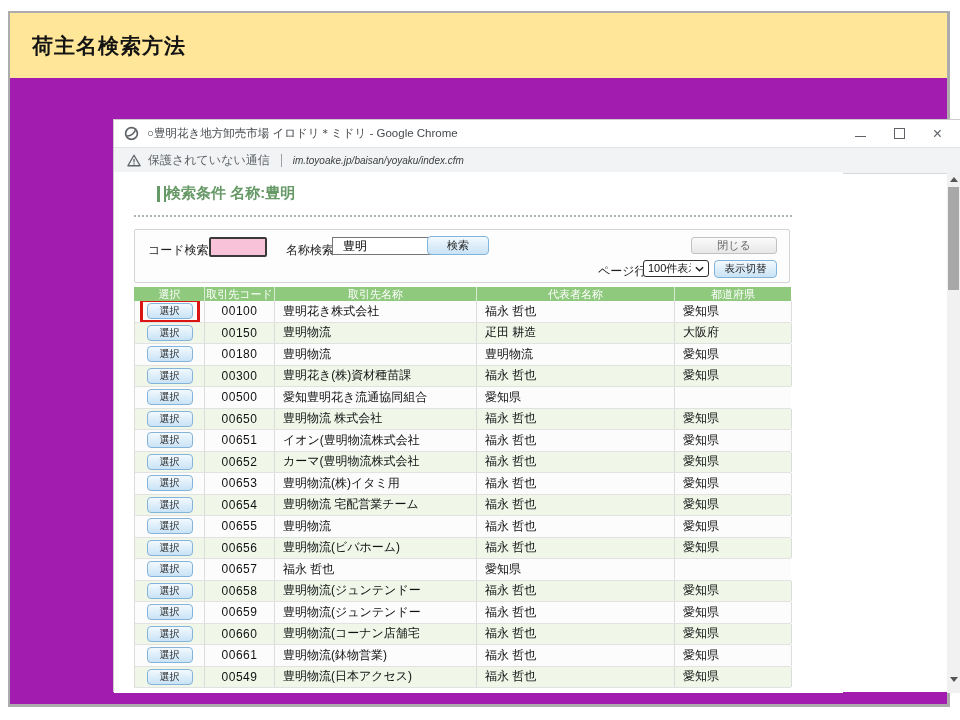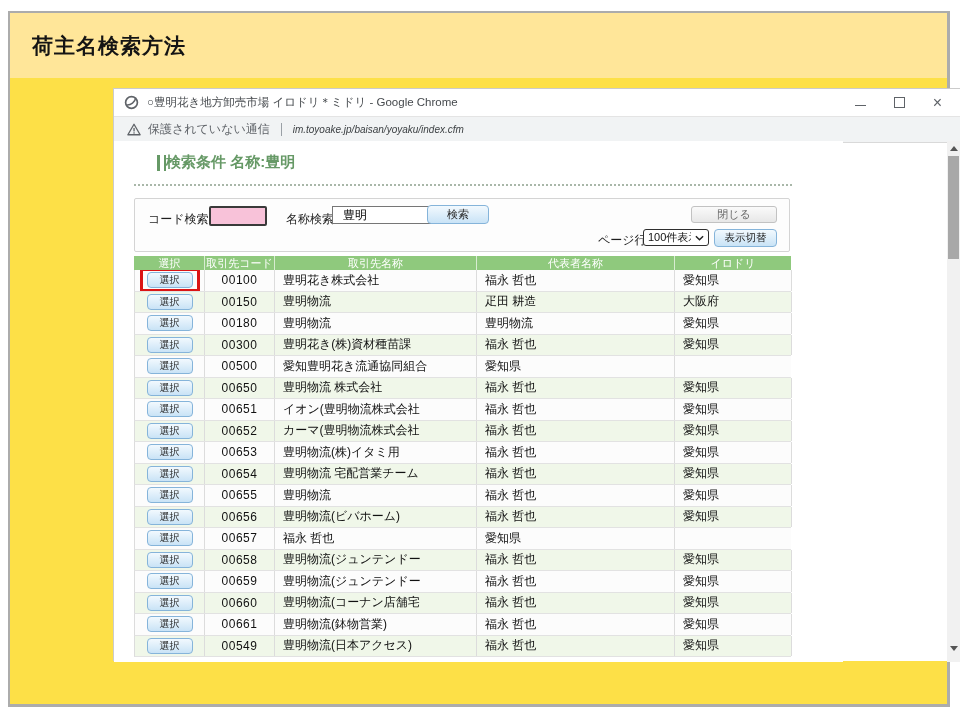--- a/index.html
+++ b/index.html
@@ -2,28 +2,28 @@
 <html><head>
 <meta charset="utf-8">
 <style>
   html,body{margin:0;padding:0;}
   body{
     width:960px;height:720px;position:relative;background:#FFFFFF;
     font-family:"Liberation Sans","DejaVu Sans",sans-serif;color:#111;
     overflow:hidden;
   }
   
-  .slide{position:absolute;left:8px;top:11px;width:937px;height:691px;background:#fde047;
+  .slide{position:absolute;left:8px;top:11px;width:937px;height:691px;background:#a21caf;
     border:2px solid #ACACAC;border-right-width:3px;border-bottom-width:3px;}
   .title-band{position:absolute;left:0;top:0;width:100%;height:65px;background:#FFE699;
     display:flex;align-items:center;}
   .slide-title{margin-left:22px;font-size:21px;font-weight:600;color:#141414;letter-spacing:1px;}
 
   
-  .browser{position:absolute;left:103px;top:75px;width:848px;height:573px;background:#FFF;
+  .browser{position:absolute;left:103px;top:106px;width:848px;height:573px;background:#FFF;
     border:1px solid #CBCBCB;border-bottom:none;box-sizing:border-box;}
   .titlebar{height:27px;display:flex;align-items:center;padding:0 10px;background:#FFF;}
   .favicon{width:15px;height:15px;margin-right:8px;flex:0 0 auto;}
   .wtitle{font-size:11.5px;color:#45494D;flex:1;white-space:nowrap;overflow:hidden;}
   .wc{display:flex;align-items:center;gap:28px;margin-right:8px;}
   .minbtn{width:11px;border-top:1.6px solid #5F6368;display:inline-block;height:0;margin-top:6px;}
   .maxbtn{width:9px;height:9px;border:1.5px solid #5F6368;display:inline-block;}
   .closebtn{font-size:16px;color:#5F6368;line-height:14px;}
   .infobar{height:25px;background:#F1F3F4;border-top:1px solid #E4E4E4;border-bottom:1px solid #D9D9D9;
     display:flex;align-items:center;padding:0 13px;font-size:12px;color:#5F6368;}
@@ -148,21 +148,21 @@
         </span>
         <button class="btn btn-blue toggle-btn">表示切替</button>
       </div>
 
       <div class="table">
         <div class="thead">
           <div>選択</div>
           <div>取引先コード</div>
           <div>取引先名称</div>
           <div>代表者名称</div>
-          <div>イロドリ</div>
+          <div>都道府県</div>
         </div>
         <div>
             <div class="trow">
     <div class="c-sel">
       <span class="selwrap hl">
         <button class="btn btn-blue sel-btn">選択</button>
       </span>
     </div>
     <div class="c-code">00100</div>
     <div class="c-name">豊明花き株式会社</div>

